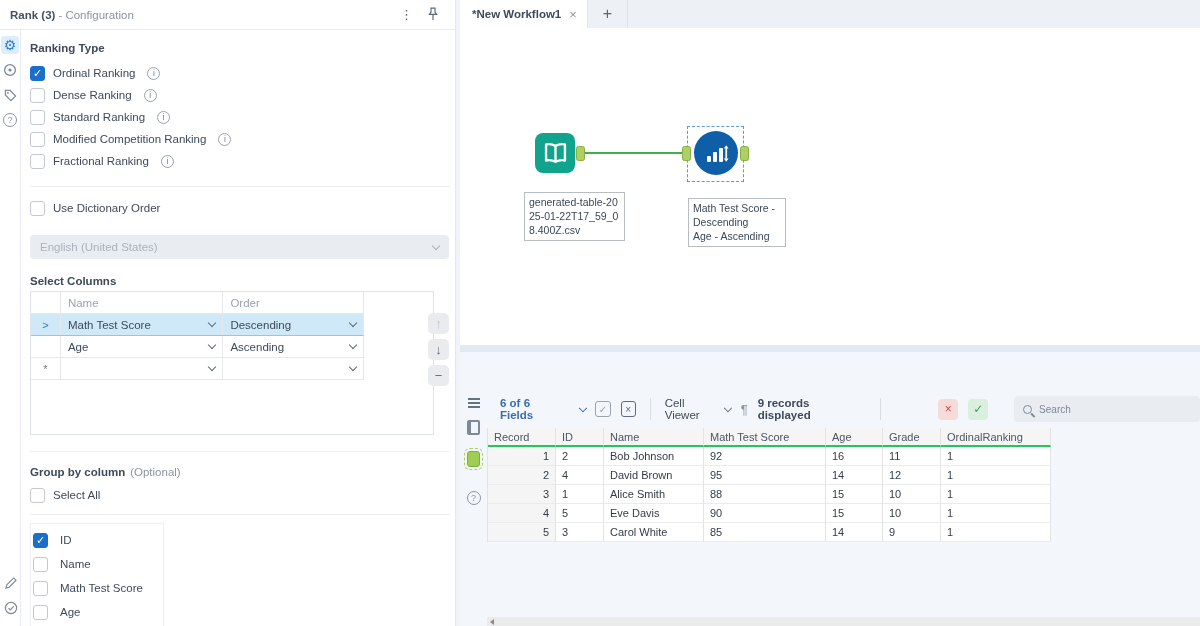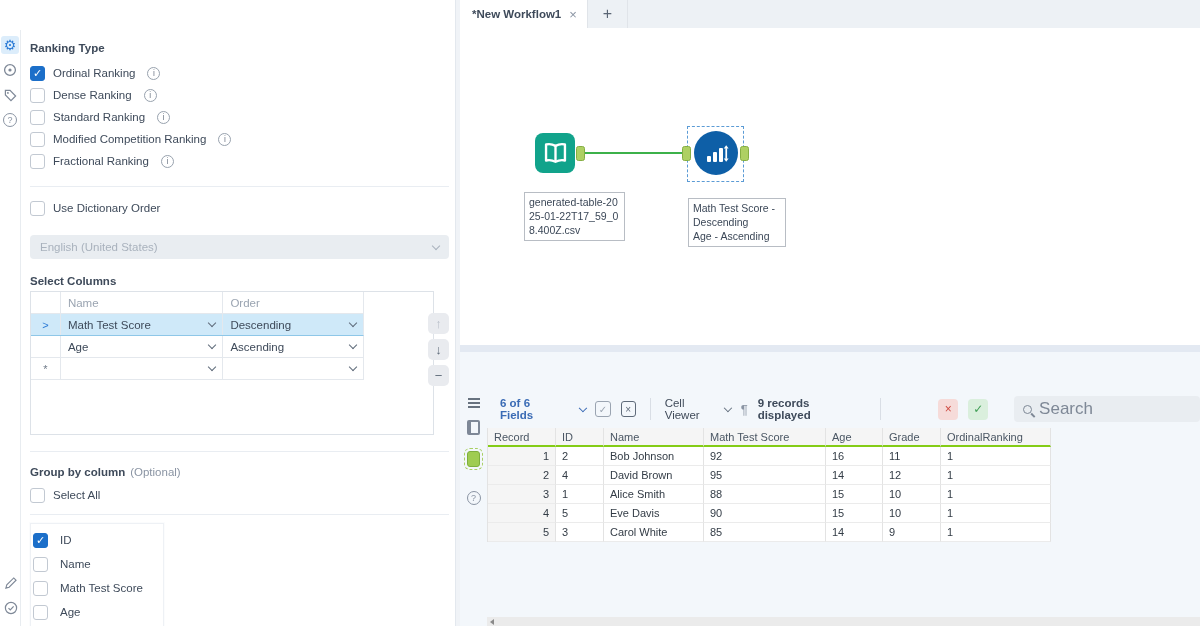--- a/index.html
+++ b/index.html
@@ -96,39 +96,52 @@
   .tb-ic.dark { border-color:#5f6b7a; color:#5f6b7a; }
   .tb-sep { width:1px; height:22px; background:#d9dee5; margin:0 4px; }
   .tb-cell { color:#404b5a; display:flex; align-items:center; gap:6px; cursor:pointer; }
   .pilcrow { color:#8a94a3; font-size:13px; cursor:pointer; }
   .tb-records { font-weight:bold; color:#3e4a5a; }
   .btn-x { width:21px; height:21px; border-radius:4px; background:#f6dbd9; color:#cf4a41; font-size:12px; display:flex; align-items:center; justify-content:center; margin-left:44px; cursor:pointer; }
   .btn-ok { width:21px; height:21px; border-radius:4px; background:#daefdd; color:#3f9e54; font-size:12px; display:flex; align-items:center; justify-content:center; cursor:pointer; }
   .search { width:196px; height:26px; background:#e9edf1; border-radius:4px; display:flex; align-items:center; padding:0 9px; gap:7px; margin-left:16px; }
   .mag { width:9px; height:9px; border:1.5px solid #7e8896; border-radius:50%; position:relative; flex:none; }
   .mag::after { content:""; position:absolute; width:1.5px; height:5px; background:#7e8896; transform:rotate(-45deg); left:8px; top:7px; }
-  .search input { border:none; outline:none; background:transparent; font-family:inherit; font-size:17px; color:#55606e; width:150px; }
+  .search input { border:none; outline:none; background:transparent; font-family:inherit; font-size:10px; color:#55606e; width:150px; }
   .search input::placeholder { color:#7e8896; }
 
   .rt { margin:0 0 0 0; width:563px; background:#fff; border-left:1px solid #e3e3e3; }
   .rt-row { display:grid; grid-template-columns:68px 48px 100px 122px 57px 58px 110px; height:19px; }
   .rt-cell { border-right:1px solid #e3e3e3; border-bottom:1px solid #ebebeb; display:flex; align-items:center; padding:0 6px; font-size:11px; color:#333c46; background:#fff; overflow:hidden; white-space:nowrap; }
-  .rt-head .rt-cell { background:#f5f5f5; color:#4a5663; border-bottom:2px solid #84cc16; }
+  .rt-head .rt-cell { background:#f5f5f5; color:#4a5663; border-bottom:2px solid #22c55e; }
   .rt-cell.rec { background:#f5f5f5; justify-content:flex-end; }
   .rt-head .rt-cell.rec { justify-content:flex-start; }
 
   .res-hscroll { position:absolute; left:0; right:0; bottom:0; height:9px; background:#ebebeb; }
   .res-hscroll .arr { position:absolute; left:3px; top:2px; width:0; height:0; border-top:3px solid transparent; border-bottom:3px solid transparent; border-right:4px solid #8a8a8a; }
 </style>
 </head>
 <body>
 
 <div class="app">
 
   <aside class="config">
+    <div class="config-header">
+      <div class="config-title">
+        <b>Rank (3)</b><span>- Configuration</span>
+      </div>
+      <div class="spacer"></div>
+      <span class="kebab">⋮</span>
+      <span class="pin-btn">
+        <svg width="12" height="14" viewBox="0 0 12 14">
+            <path d="M4 1.2 h4 v4 l1.6 2.2 h-7.2 L4 5.2 Z" fill="none" stroke="#5f6b7a" stroke-width="1.2"></path>
+            <line x1="6" y1="7.6" x2="6" y2="13" stroke="#5f6b7a" stroke-width="1.2"></line>
+          </svg>
+      </span>
+    </div>
 
     <div class="config-strip">
       <span class="strip-ic sel">
           <span class="gear-glyph">⚙</span>
         </span>
       <span class="strip-ic">
         <svg width="14" height="14" viewBox="0 0 14 14">
             <circle cx="7" cy="7" r="5.4" fill="none" stroke="#7e8897" stroke-width="1.3"></circle>
             <circle cx="7" cy="7" r="1.6" fill="#7e8897"></circle>
           </svg>

